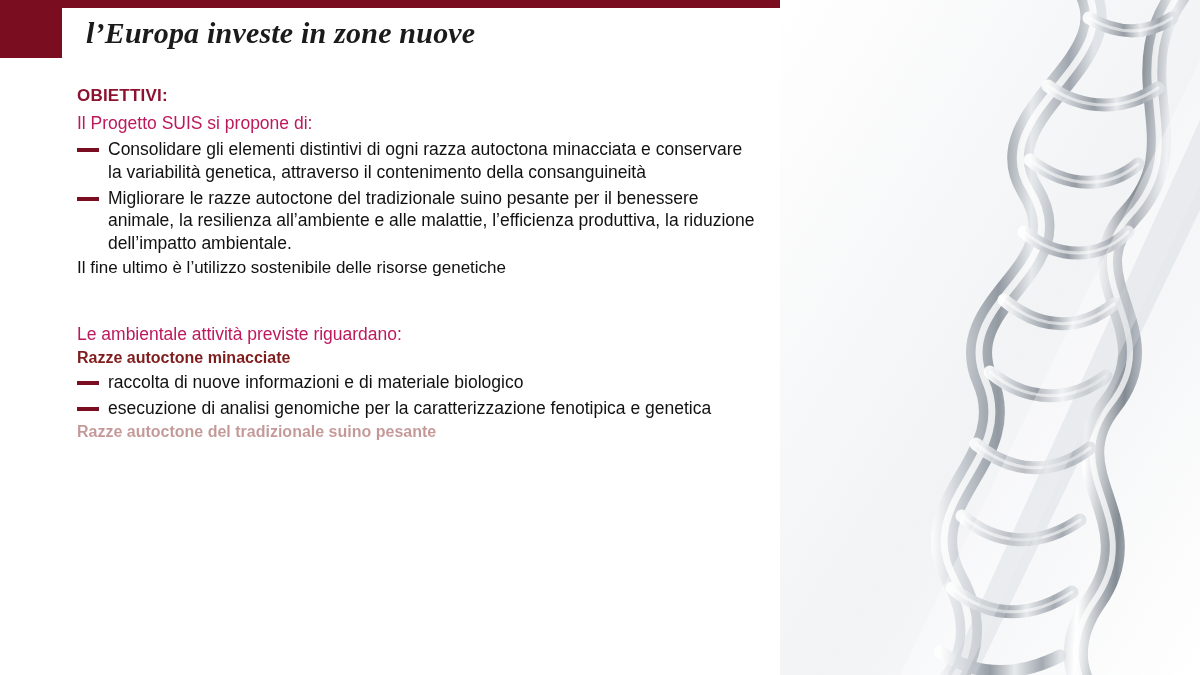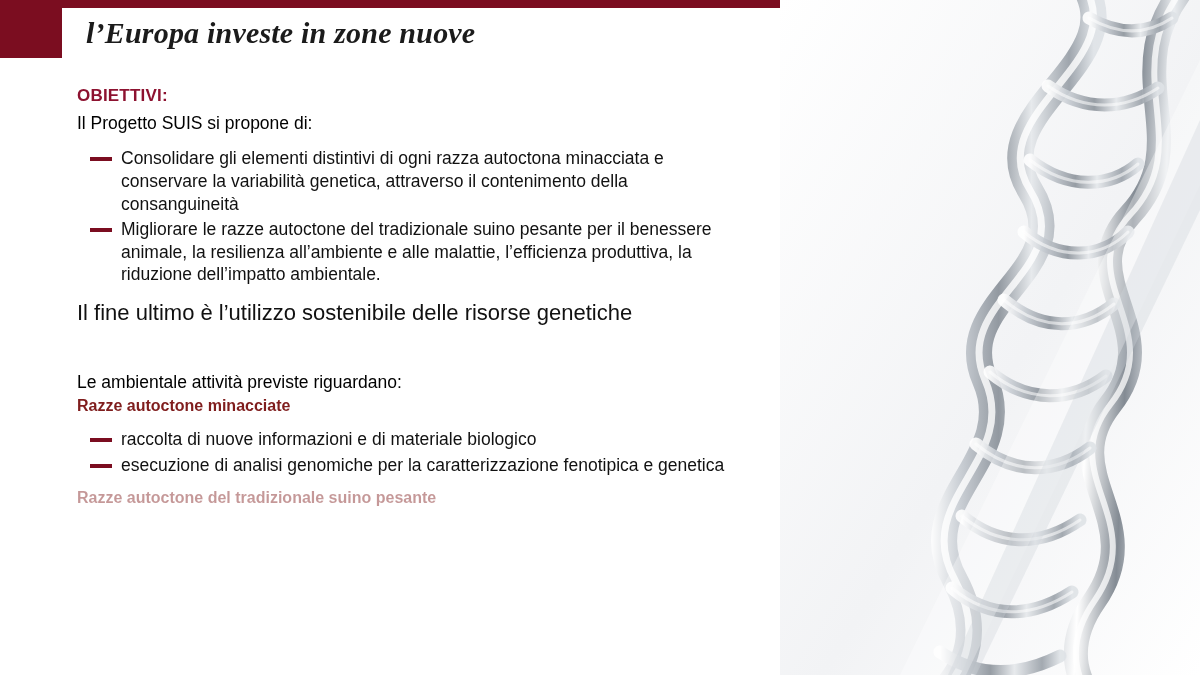--- a/index.html
+++ b/index.html
@@ -71,36 +71,36 @@
 
   .section-heading {
     color: #8d1230;
     font-weight: bold;
     font-size: 17px;
     letter-spacing: 0.2px;
     margin: 0 0 6px 0;
   }
 
   .lead-line {
-    color: #000000;
+    color: #be185d;
     font-size: 17.5px;
     line-height: 1.28;
     margin: 0 0 4px 0;
   }
 
   .sub-heading {
     color: #7f1d1d;
     font-weight: bold;
     font-size: 16px;
     margin: 4px 0 4px 0;
   }
 
   ul.dash-list {
     list-style: none;
-    margin: 13px;
+    margin: 0;
     padding: 0;
   }
 
   ul.dash-list li {
     position: relative;
     padding-left: 31px;
     margin: 0 0 3px 0;
     color: #111111;
     font-size: 17.5px;
     line-height: 1.29;
@@ -114,21 +114,21 @@
     height: 4px;
     background: #7b0d20;
   }
 
   .block-gap {
     height: 44px;
   }
 
   .closing-line {
     color: #111111;
-    font-size: 22px;
+    font-size: 17px;
     line-height: 1.28;
     margin: 2px 0 0 0;
   }
 
   .clipped {
     opacity: 0.45;
   }
 </style>
 </head>
 <body>

